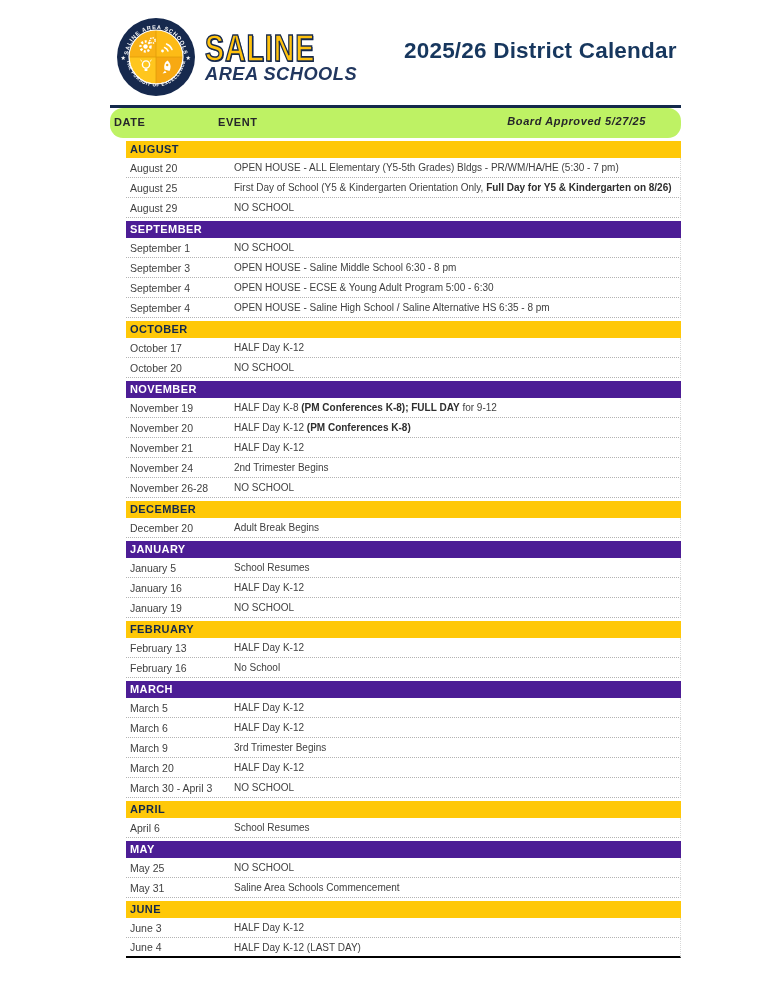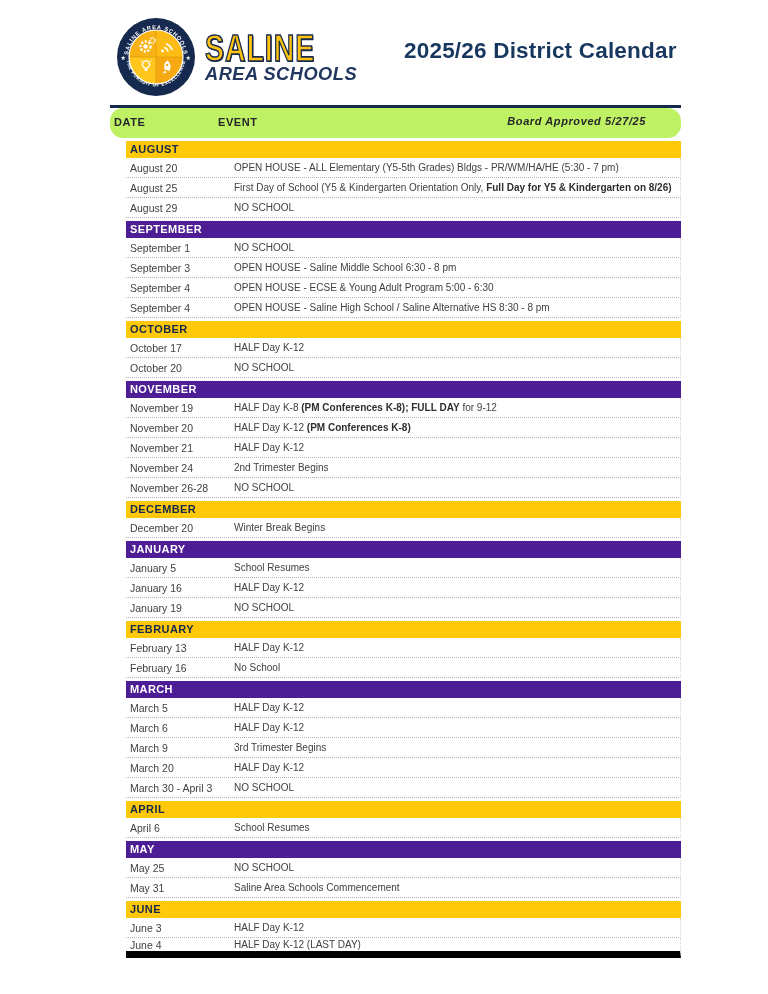--- a/index.html
+++ b/index.html
@@ -33,21 +33,21 @@
   .month { margin-top:3px;margin-left:16px; }
   .mh { height:17px; line-height:17px; padding-left:4px; font-size:11px; font-weight:bold; letter-spacing:.4px; }
   .mh.yellow { background:#ffc808; color:#14294b; }
   .mh.navy   { background:#4c1d95; color:#ffffff; }
 
   .row { display:flex; height:20px; align-items:center; padding-left:4px;
          border-bottom:1px dotted #b3b3b3; border-right:1px dotted #d8d8d8; background:#fff; }
   .row .d { width:104px; flex:0 0 104px; font-size:10.5px; color:#414141; }
   .row .e { flex:1; font-size:10px; color:#414141; white-space:nowrap; overflow:hidden; }
   .row .e .b { font-weight:bold; color:#2e2e2e; }
-  .month:last-child .row:last-child { border-bottom:7px solid #000000; }
+  .month:last-child .row:last-child { border-bottom:2px solid #000000; }
 </style>
 </head>
 <body>
 
 <div class="page">
 
   <div class="hdr">
     <div class="logo-wrap">
       <svg class="badge" viewBox="0 0 80 80">
         <circle cx="40" cy="40" r="39" fill="#16294e"></circle>
@@ -147,21 +147,21 @@
             <div class="row">
     <span class="d">September 3</span>
     <span class="e"><span>OPEN HOUSE - Saline Middle School 6:30 - 8 pm</span></span>
   </div>
             <div class="row">
     <span class="d">September 4</span>
     <span class="e"><span>OPEN HOUSE - ECSE &amp; Young Adult Program 5:00 - 6:30</span></span>
   </div>
             <div class="row">
     <span class="d">September 4</span>
-    <span class="e"><span>OPEN HOUSE - Saline High School / Saline Alternative HS 8:30 - 8 pm</span></span>
+    <span class="e"><span>OPEN HOUSE - Saline High School / Saline Alternative HS 6:35 - 8 pm</span></span>
   </div>
           </div>
   </div>
         <div class="month">
     <div class="mh yellow">
       <span>OCTOBER</span>
     </div>
     <div>
             <div class="row">
     <span class="d">October 17</span>
@@ -200,21 +200,21 @@
   </div>
           </div>
   </div>
         <div class="month">
     <div class="mh yellow">
       <span>DECEMBER</span>
     </div>
     <div>
             <div class="row">
     <span class="d">December 20</span>
-    <span class="e"><span>Winter Break Begins</span></span>
+    <span class="e"><span>Adult Break Begins</span></span>
   </div>
           </div>
   </div>
         <div class="month">
     <div class="mh navy">
       <span>JANUARY</span>
     </div>
     <div>
             <div class="row">
     <span class="d">January 5</span>

